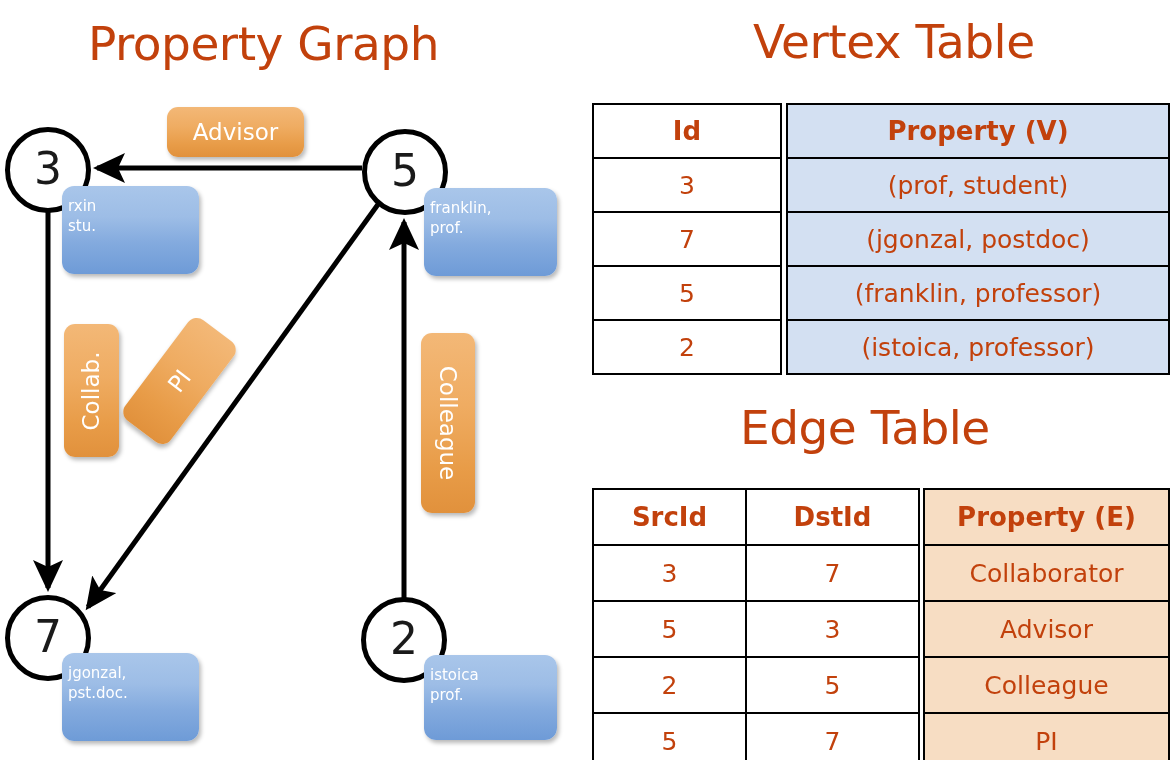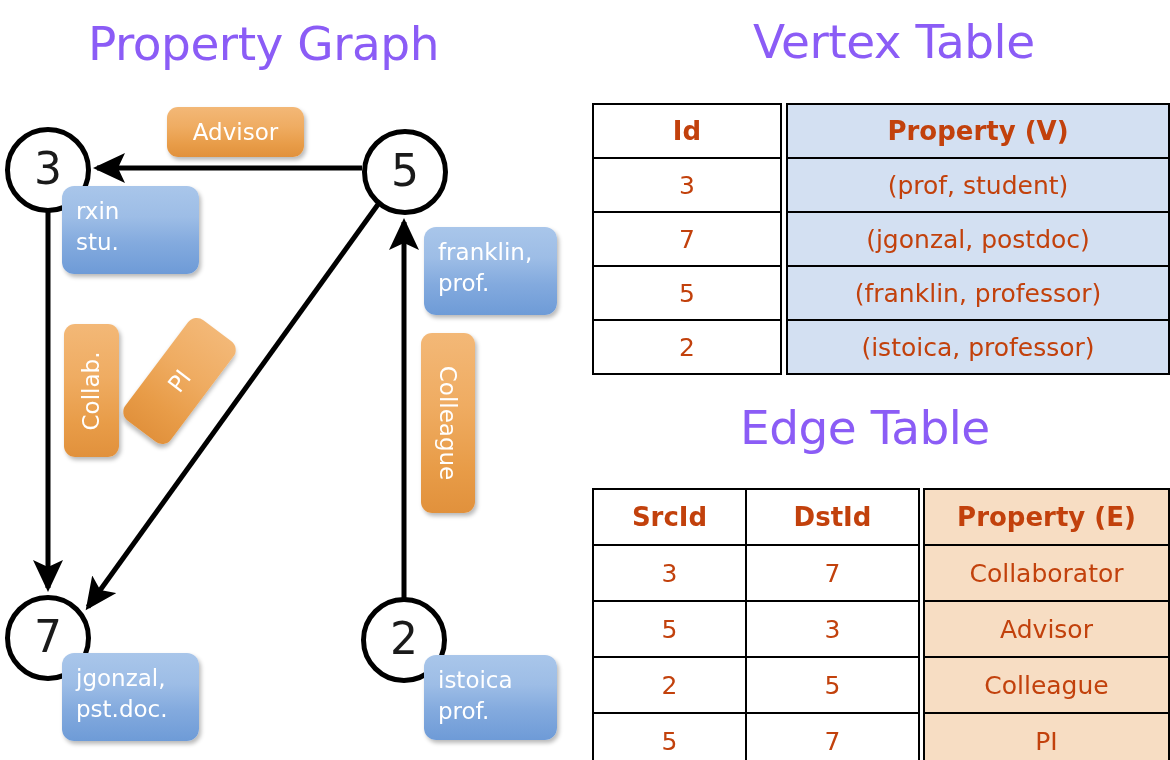--- a/index.html
+++ b/index.html
@@ -16,21 +16,21 @@
     color: #000;
   }
 
   
   .title {
     position: absolute;
     font-weight: 400;
     font-size: 46px;
     line-height: 1;
     letter-spacing: -0.5px;
-    color: #8b5cf6;
+    color: #c2410c;
     white-space: nowrap;
     font-family: "DejaVu Sans", sans-serif;
   }
   #title-property-graph { left: 88px;  top: 20px; font-size: 47px; }
   #title-vertex-table   { left: 718px; top: 18px; font-size: 47px; margin-left: 35px; }
   #title-edge-table     { left: 740px; top: 404px; font-size: 47px; }
 
   
   #graph-panel {
     position: absolute;
@@ -60,23 +60,23 @@
   .node-circle span { transform: translateY(-2px); }
 
   
   .vprop {
     position: absolute;
     border-radius: 12px;
     background: linear-gradient(to bottom, #a9c6ea 0%, #9dbde6 35%, #83aade 65%, #6e9bd7 100%);
     box-shadow: 2px 3px 4px rgba(0,0,0,0.28);
     color: #ffffff;
     font-family: "DejaVu Sans", sans-serif;
-    font-size: 23px;
+    font-size: 15px;
     line-height: 1.35;
-    padding: 10px 14px;
+    padding: 10px 6px;
     box-sizing: border-box;
     z-index: 4;
   }
   .vprop .ln { display: block; white-space: nowrap; }
 
   
   .eprop {
     position: absolute;
     border-radius: 11px;
     background: linear-gradient(to bottom, #f3b877 0%, #efac62 40%, #e89c48 75%, #e1913c 100%);
@@ -166,21 +166,21 @@
   </div>
   <div class="node-circle" style="left:361px; top:597px; width:86px; height:86px;">
     <span>2</span>
   </div>
 
   <div class="vprop" style="left:62px; top:186px; width:137px; height:88px;">
     <span class="ln">rxin</span>
     <span class="ln">stu.</span>
   </div>
 
-  <div class="vprop" style="left:424px; top:188px; width:133px; height:88px;margin-top:39px;">
+  <div class="vprop" style="left:424px; top:188px; width:133px; height:88px;">
     <span class="ln">franklin,</span>
     <span class="ln">prof.</span>
   </div>
 
   <div class="vprop" style="left:62px; top:653px; width:137px; height:88px;">
     <span class="ln">jgonzal,</span>
     <span class="ln">pst.doc.</span>
   </div>
 
   <div class="vprop" style="left:424px; top:655px; width:133px; height:85px;">

